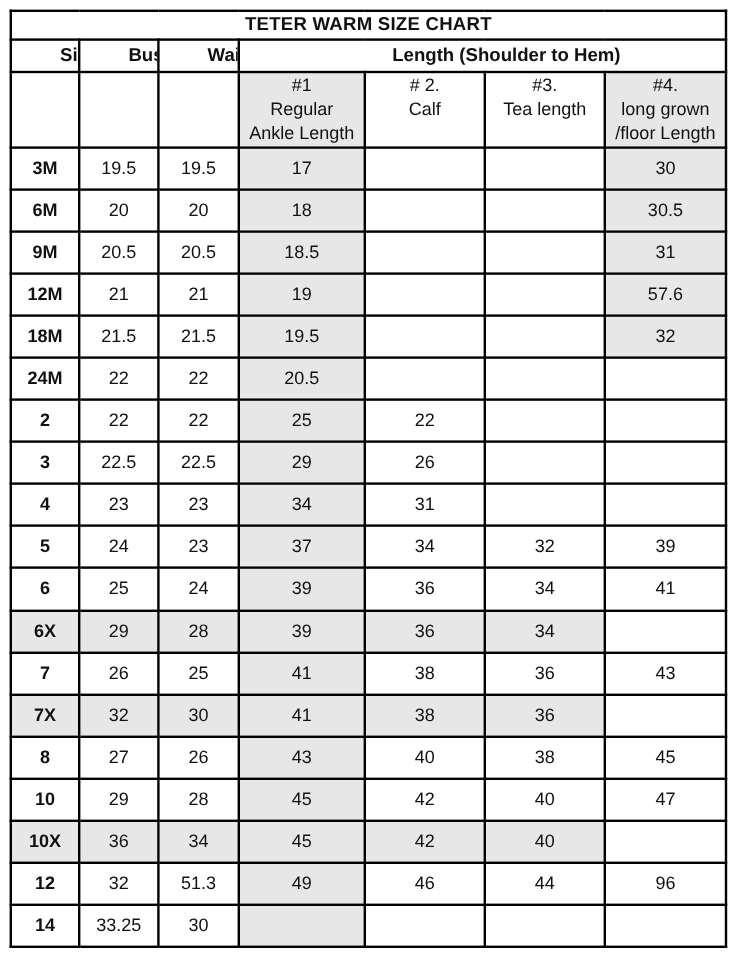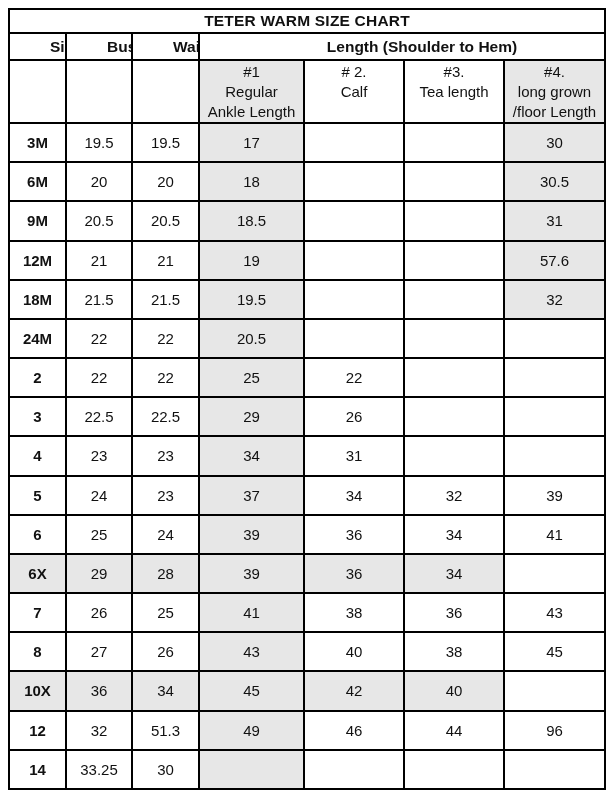--- a/index.html
+++ b/index.html
@@ -225,29 +225,47 @@
       <tr>
         <td class="size-col">7</td>
         <td>26</td>
         <td>25</td>
         <td class="shaded">41</td>
         <td>38</td>
         <td>36</td>
         <td>43</td>
       </tr>
       <tr>
+        <td class="size-col shaded">7X</td>
+        <td class="shaded">32</td>
+        <td class="shaded">30</td>
+        <td class="shaded">41</td>
+        <td class="shaded">38</td>
+        <td class="shaded">36</td>
+        <td></td>
+      </tr>
+      <tr>
         <td class="size-col">8</td>
         <td>27</td>
         <td>26</td>
         <td class="shaded">43</td>
         <td>40</td>
         <td>38</td>
         <td>45</td>
       </tr>
       <tr>
+        <td class="size-col">10</td>
+        <td>29</td>
+        <td>28</td>
+        <td class="shaded">45</td>
+        <td>42</td>
+        <td>40</td>
+        <td>47</td>
+      </tr>
+      <tr>
         <td class="size-col shaded">10X</td>
         <td class="shaded">36</td>
         <td class="shaded">34</td>
         <td class="shaded">45</td>
         <td class="shaded">42</td>
         <td class="shaded">40</td>
         <td></td>
       </tr>
       <tr>
         <td class="size-col">12</td>

